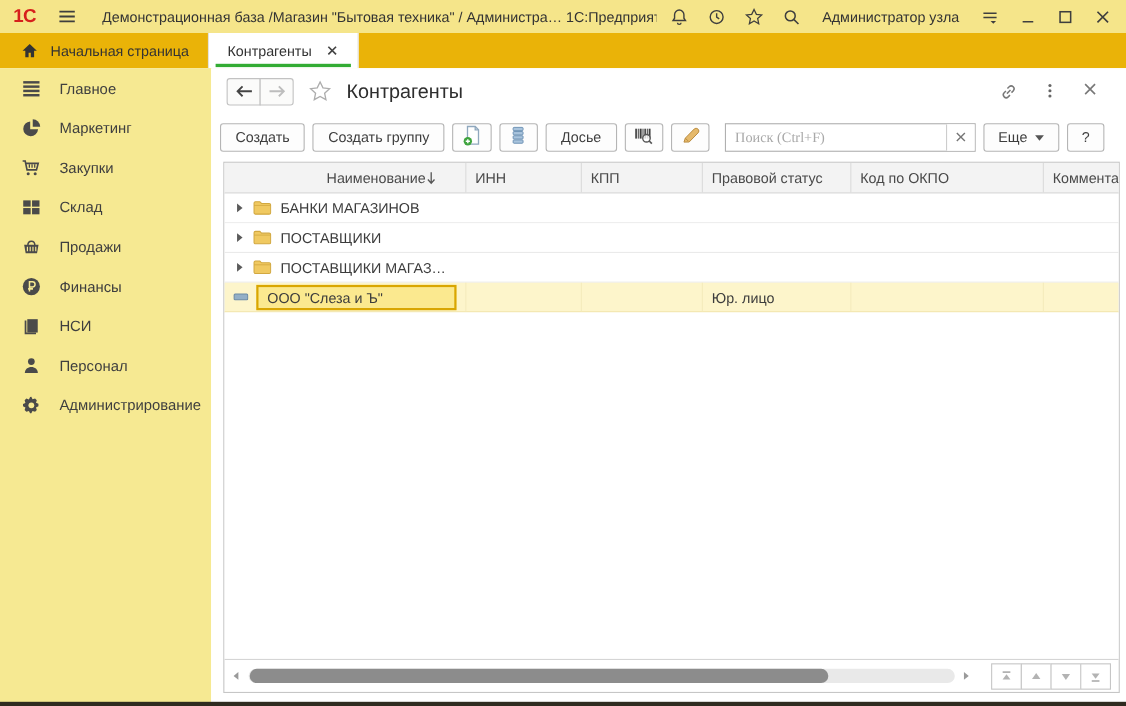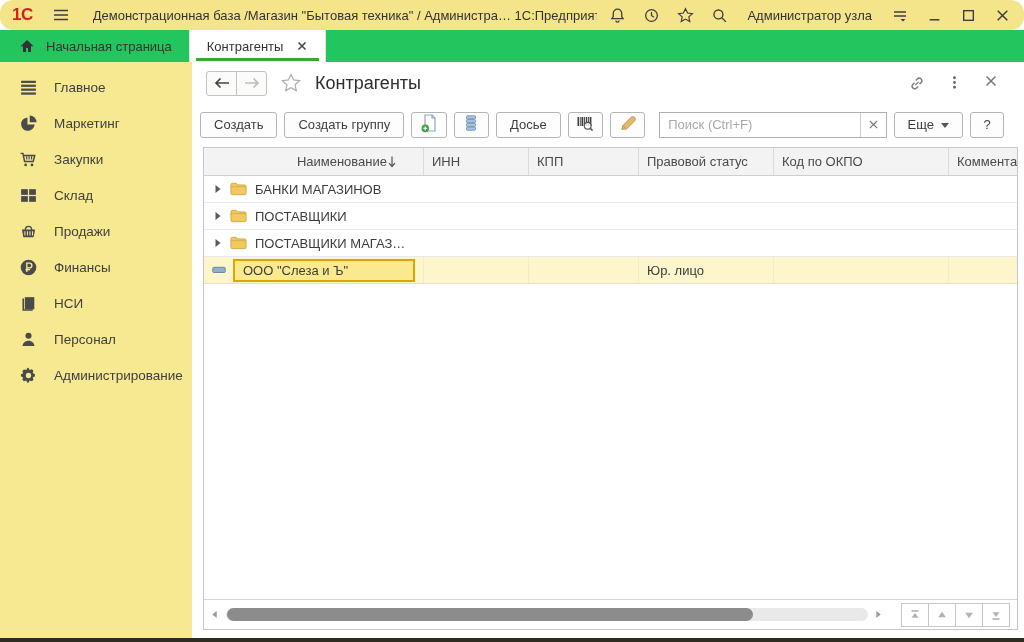--- a/index.html
+++ b/index.html
@@ -4,38 +4,38 @@
 <style>
   * { margin:0; padding:0; box-sizing:border-box; }
   html,body { width:1024px; height:642px; overflow:hidden; background:#888; }
   .window {
     position:relative; width:1024px; height:642px; background:#FFF;
     font-family:"Liberation Sans", sans-serif; color:#333;
   }
   
   .titlebar {
     position:absolute; top:0; left:0; right:0; height:30px;
-    background:#F5E58A; display:flex; align-items:center; padding:0 12px; gap:10px;border-radius:13px;
+    background:#F5E58A; display:flex; align-items:center; padding:0 12px; gap:10px;
   }
   .logo { color:#D6201C; font-weight:bold; font-size:17px; letter-spacing:-0.5px; margin-right:8px; }
   .tb-icon { width:20px; height:20px; display:flex; align-items:center; justify-content:center; cursor:pointer; flex:0 0 auto; }
   .tb-title { font-size:13px; color:#333; white-space:nowrap; overflow:hidden; margin-left:12px; }
   .tb-right { margin-left:auto; display:flex; align-items:center; gap:14px; }
   .tb-user { font-size:13px; color:#333; margin:0 4px; white-space:nowrap; }
   
-  .tabbar { position:absolute; top:30px; left:0; right:0; height:32px; background:#22c55e; display:flex; }
+  .tabbar { position:absolute; top:30px; left:0; right:0; height:32px; background:#eab308; display:flex; }
   .tab {
     display:flex; align-items:center; gap:9px; padding:0 17px; font-size:13px; color:#333;
     cursor:pointer; position:relative; border-right:1px solid #E3E3E0; white-space:nowrap;
   }
   .tab.active { background:#FFF; }
   .tab.active::after { content:""; position:absolute; left:6px; right:6px; bottom:1px; height:3px; background:#33AC33; }
   .tab-close { width:12px; height:12px; display:flex; margin-left:4px; cursor:pointer; }
   
-  .sidebar { position:absolute; top:62px; left:0; width:192px; bottom:0; background:#F6E992; padding-top:7px; }
+  .sidebar { position:absolute; top:62px; left:0; width:192px; bottom:0; background:#F6E992; padding-top:0; }
   .side-item { height:36px; display:flex; align-items:center; gap:16px; padding-left:19px; font-size:13.5px; color:#3F3F3F; cursor:pointer; }
   .side-icon { width:19px; height:19px; flex:0 0 19px; display:flex; }
   
   .content { position:absolute; top:62px; left:192px; right:0; bottom:0; background:#FFF; display:flex; flex-direction:column; }
   .content-header { height:42px; display:flex; align-items:center; padding:0 14px; gap:13px; flex:0 0 auto; }
   .nav-group { display:flex; }
   .nav-btn { width:31px; height:25px; border:1px solid #C2C2C2; background:#FBFBFA; display:flex; align-items:center; justify-content:center; cursor:pointer; }
   .nav-btn.back { border-radius:3px 0 0 3px; }
   .nav-btn.fwd  { border-radius:0 3px 3px 0; margin-left:-1px; }
   .fav-star { width:22px; height:22px; display:flex; cursor:pointer; }
@@ -44,21 +44,21 @@
   .hr-icon { width:18px; height:18px; display:flex; cursor:pointer; }
   
   .toolbar { height:43px; display:flex; align-items:center; padding:0 0 2px 8px; gap:7px; flex:0 0 auto; }
   .btn {
     height:26px; border:1px solid #B5B5B5; border-radius:3px; background:#FDFDFD;
     font-size:13px; color:#3E3E3E; padding:0 13px; display:flex; align-items:center; gap:7px;
     cursor:pointer; font-family:inherit; white-space:nowrap;
   }
   .btn.icon-btn { padding:0; width:36px; justify-content:center; }
   .search-group { width:232px; height:26px; border:1px solid #B0B0B0; background:#FFF; display:flex; margin-left:7px; }
-  .search-input { flex:1; min-width:0; border:0; outline:0; padding:0 8px; font-size:13px; color:#333; background:transparent; font-family:Liberation Sans, sans-serif; }
+  .search-input { flex:1; min-width:0; border:0; outline:0; padding:0 8px; font-size:13px; color:#333; background:transparent; font-family:Liberation Serif, serif; }
   .search-input::placeholder { color:#A9A9A9; }
   .clear-btn { width:26px; border-left:1px solid #CDCDCD; display:flex; align-items:center; justify-content:center; background:#FFF; cursor:pointer; }
   .more-btn { margin-left:auto; }
   .caret { width:0; height:0; border-left:4px solid transparent; border-right:4px solid transparent; border-top:5px solid #555; margin-top:1px; }
   .help-btn { width:34px; justify-content:center; margin-right:20px; }
   
   .grid { margin:0 6px 12px 11px; border:1px solid #C6C6C6; flex:1; display:flex; flex-direction:column; overflow:hidden; background:#FFF; }
   .cols { display:grid; grid-template-columns:220px 105px 110px 135px 175px 1fr; }
   .grid-header { height:28px; background:#F3F3F3; border-bottom:1px solid #CFCFCF; flex:0 0 auto; }
   .hcell { display:flex; align-items:center; padding:0 8px; font-size:13px; color:#4A4A4A; border-right:1px solid #DBDBDB; overflow:hidden; white-space:nowrap; cursor:pointer; }

